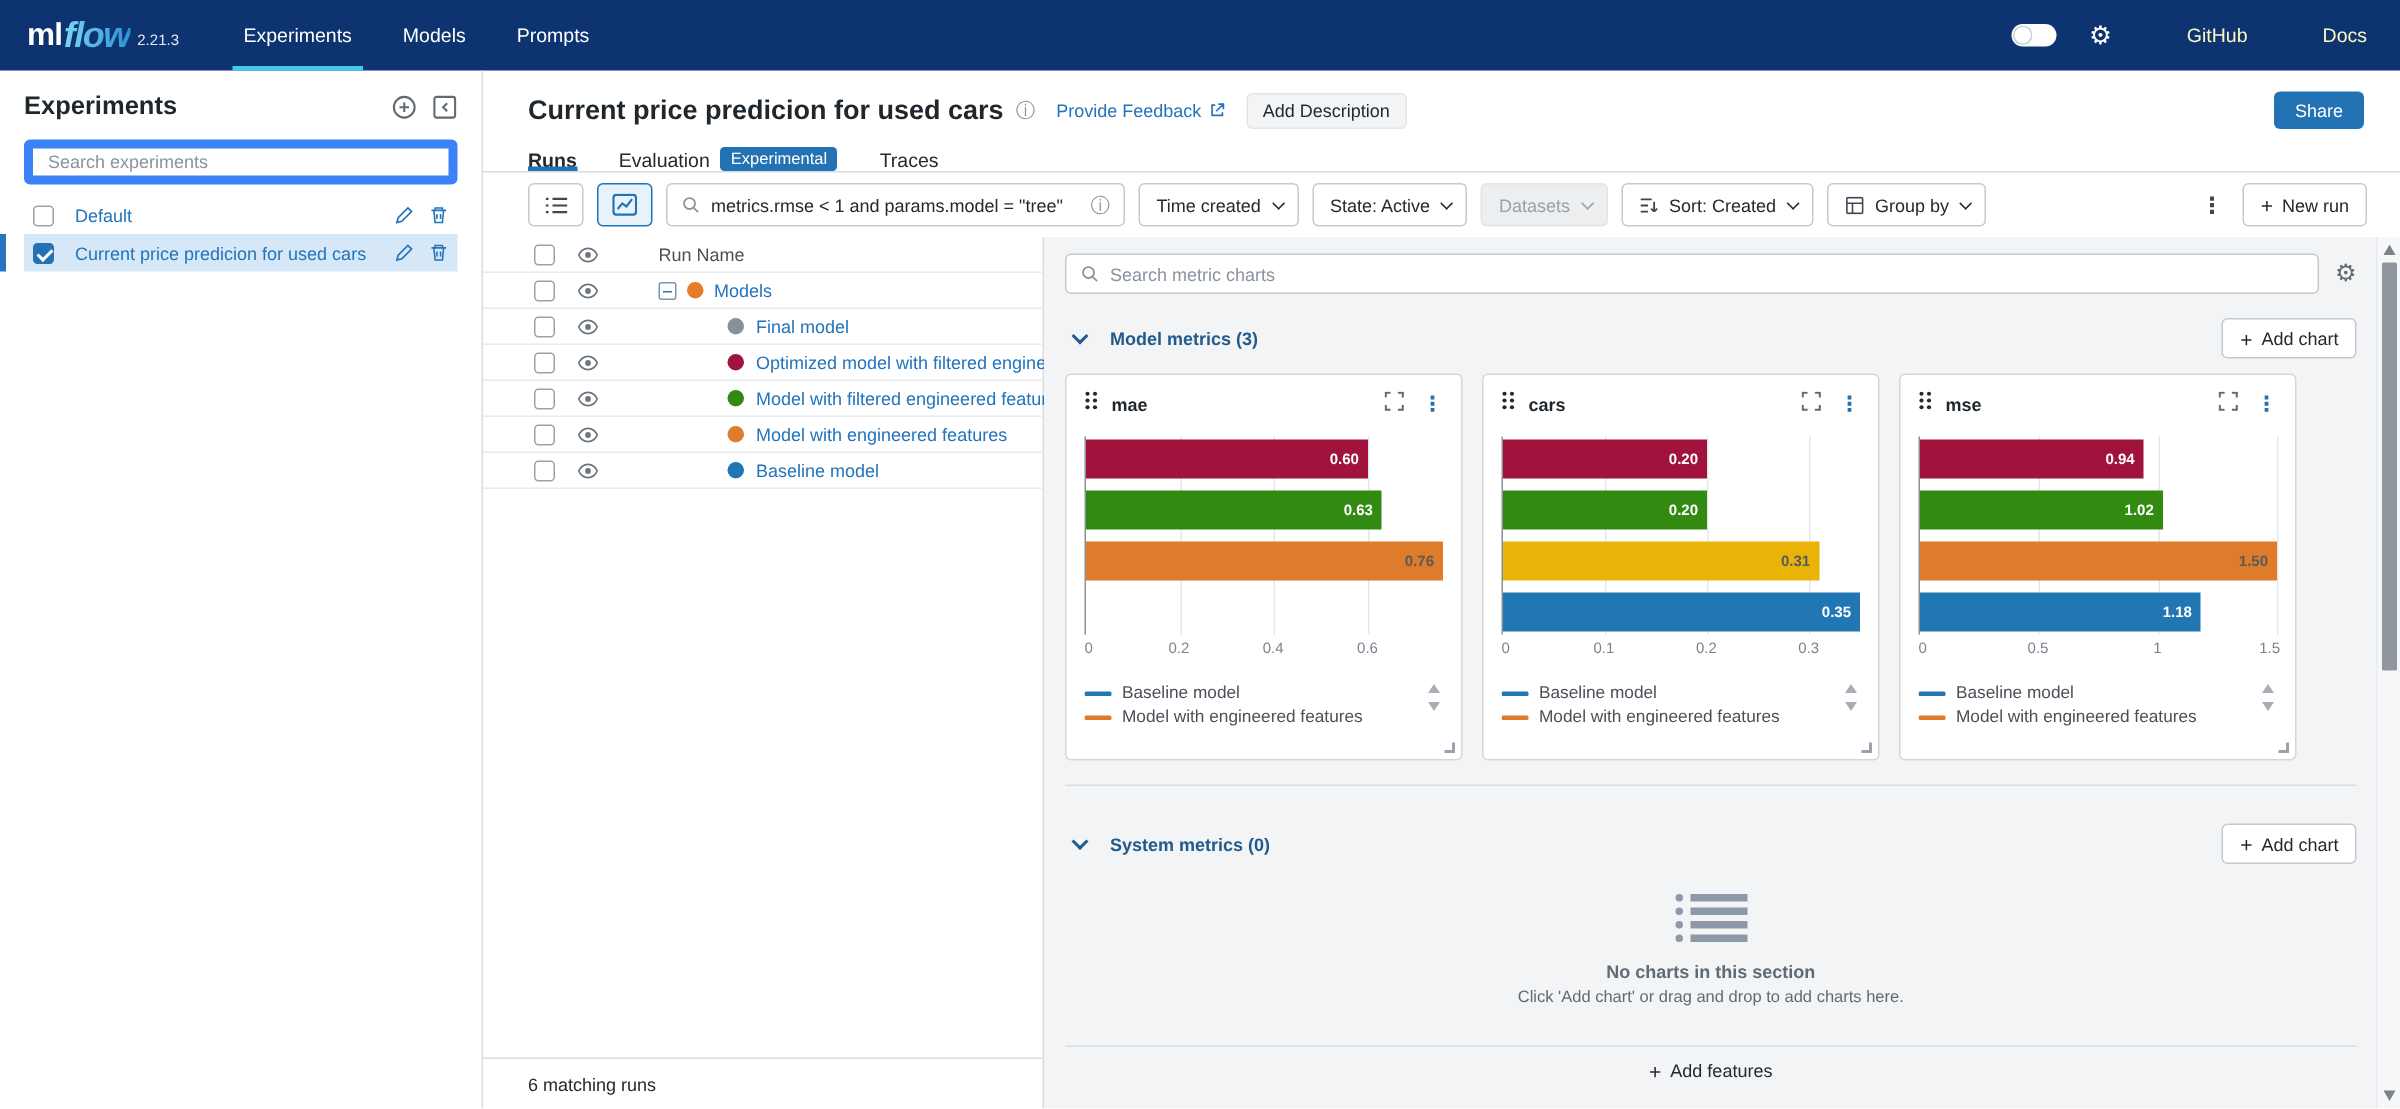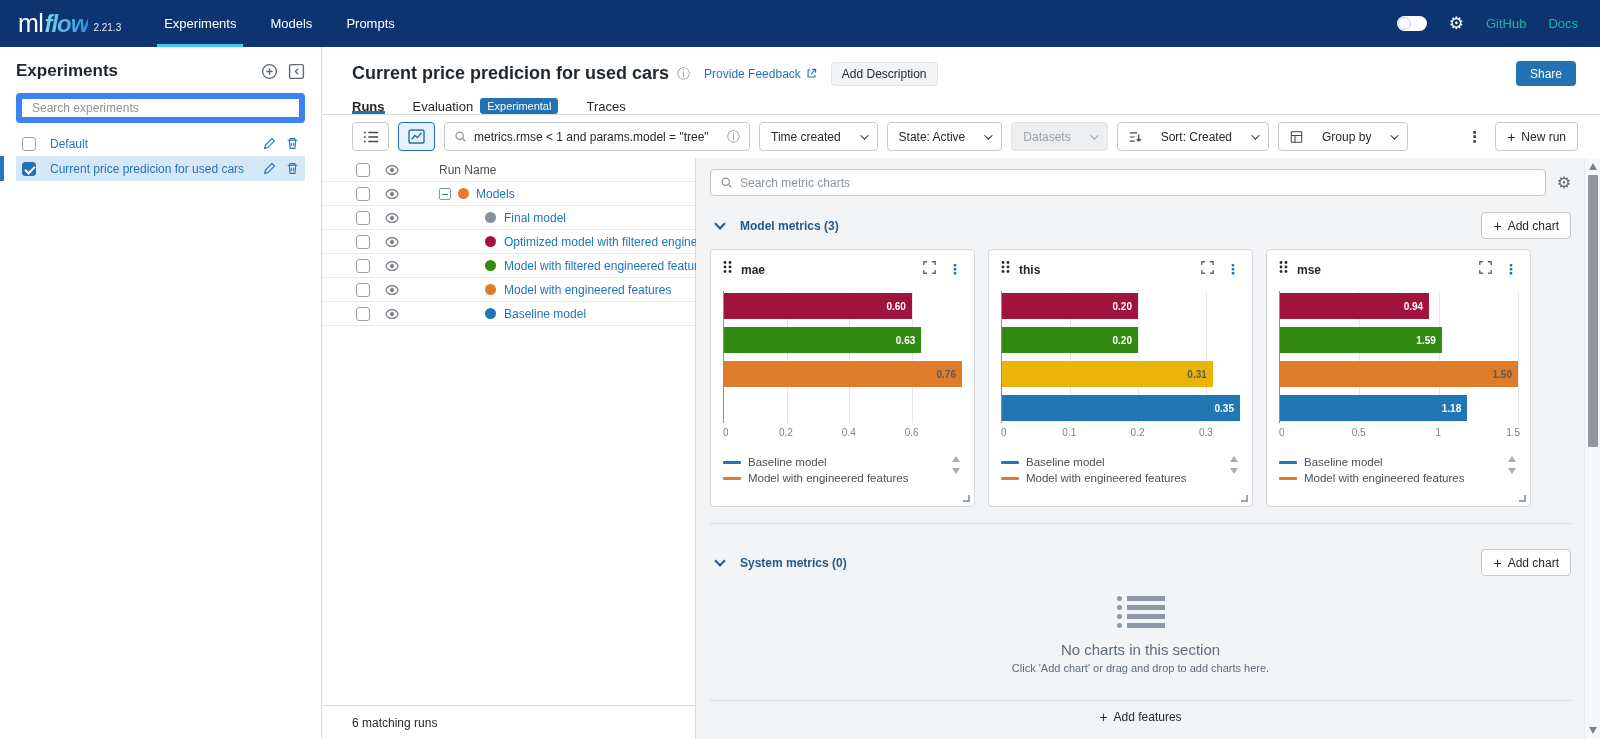--- a/index.html
+++ b/index.html
@@ -2,32 +2,32 @@
 <html><head>
 <meta charset="utf-8">
 <style>
   * { box-sizing: border-box; margin: 0; padding: 0; }
   html,body { width:1600px; height:739px; overflow:hidden; }
   body { font-family:"Liberation Sans","DejaVu Sans",sans-serif; font-size:12px; color:#24292E; background:#fff; }
 
   
   .navbar { height:47px; background:#0D3470; display:flex; align-items:stretch; color:#fff; }
   .logo { display:flex; align-items:center; padding:0 26px 0 18px; }
-  .logo-ml { font-size:25px; font-weight:400; color:#fff; letter-spacing:-0.5px; }
+  .logo-ml { font-size:21px; font-weight:700; color:#fff; letter-spacing:-0.5px; }
   .logo-flow { font-size:24px; font-style:italic; font-weight:700; color:#4FBDE8; letter-spacing:-1px; margin-left:1px;
                background:linear-gradient(90deg,#7ED5F2,#2D8FD9); -webkit-background-clip:text; background-clip:text; -webkit-text-fill-color:transparent; }
   .logo-ver { font-size:10px; color:#E6ECF5; margin-left:5px; margin-top:8px; }
   .nav-items { display:flex; }
   .nav-item { display:flex; align-items:center; padding:0 17px; font-size:13px; color:#fff; cursor:pointer; position:relative; }
   .nav-item.active::after { content:""; position:absolute; left:10px; right:10px; bottom:0; height:3px; background:#43C9ED; }
   .nav-right { margin-left:auto; display:flex; align-items:center; gap:22px; padding-right:22px; }
   .toggle { width:30px; height:15px; background:#fff; border-radius:8px; position:relative; cursor:pointer; }
   .toggle .knob { position:absolute; left:1px; top:1px; width:13px; height:13px; border-radius:50%; background:#fff; box-shadow:0 0 0 1px #C8D2DE inset; }
   .gear-nav { font-size:17px; color:#fff; cursor:pointer; line-height:1; }
-  .nav-link { font-size:13px; color:#14b8a6; cursor:pointer; }
+  .nav-link { font-size:13px; color:#fef9c3; cursor:pointer;margin-left:28px; }
 
   
   .layout { display:flex; height:692px; }
 
   
   .sidebar { width:322px; border-right:1px solid #D8DCE0; padding:14px 16px 0 16px; flex-shrink:0; }
   .sb-head { display:flex; align-items:center; }
   .sb-title { font-size:17px; font-weight:700; color:#1F272D; }
   .sb-icons { margin-left:auto; display:flex; gap:10px; }
   .icon-btn { cursor:pointer; display:flex; align-items:center; }
@@ -59,21 +59,21 @@
   .tab.active { font-weight:700; }
   .tab.active::after { content:""; position:absolute; left:0; right:0; bottom:0; height:3px; background:#2272B4; }
   .badge { background:#2272B4; color:#fff; font-size:11px; padding:2px 7px; border-radius:3px; }
 
   
   .toolbar { display:flex; align-items:center; padding:7px 22px 7px 30px; gap:9px; }
   .vbtn { width:37px; height:29px; border:1px solid #C4CAD0; border-radius:4px; background:#fff; display:flex; align-items:center; justify-content:center; cursor:pointer; }
   .vbtn.sel { border:1px solid #2272B4; background:#E7F2FB; }
   .tsearch { width:306px; height:29px; border:1px solid #C4CAD0; border-radius:4px; background:#fff; display:flex; align-items:center; padding:0 9px; gap:7px; }
   .tsearch input { border:none; outline:none; flex:1; font-size:12px; font-family:inherit; color:#24292E; background:transparent; }
-  .dd { height:29px; border:1px solid #C4CAD0; border-radius:4px; background:#fff; display:flex; align-items:center; padding:0 11px; gap:19px; font-size:12px; color:#24292E; cursor:pointer; white-space:nowrap; }
+  .dd { height:29px; border:1px solid #C4CAD0; border-radius:4px; background:#fff; display:flex; align-items:center; padding:0 11px; gap:7px; font-size:12px; color:#24292E; cursor:pointer; white-space:nowrap; }
   .dd.disabled { background:#ECEEF0; color:#98A1AB; border-color:#E1E4E8; cursor:default; }
   .chev { display:inline-block; width:6px; height:6px; border-right:1.5px solid currentColor; border-bottom:1.5px solid currentColor; transform:rotate(45deg) translateY(-2px); }
   .kebab { margin-left:auto; font-size:15px; font-weight:700; color:#3F4750; cursor:pointer; padding:0 4px; }
   .newrun { height:29px; border:1px solid #C4CAD0; border-radius:4px; background:#fff; display:flex; align-items:center; padding:0 11px; gap:6px; font-size:12px; cursor:pointer; }
   .plus { font-size:14px; font-weight:400; line-height:1; }
 
   
   .content { display:flex; flex:1; min-height:0; }
   .runs-col { width:374px; border-right:1px solid #D8DCE0; display:flex; flex-direction:column; flex-shrink:0; }
   .r-row { display:flex; align-items:center; height:24px; border-bottom:1px solid #E8EAED; padding-left:34px; }
@@ -121,21 +121,21 @@
   .tri-up { width:0; height:0; border-left:4px solid transparent; border-right:4px solid transparent; border-bottom:6px solid #A7AEB6; cursor:pointer; }
   .tri-down { width:0; height:0; border-left:4px solid transparent; border-right:4px solid transparent; border-top:6px solid #A7AEB6; cursor:pointer; }
   .resize-corner { position:absolute; right:4px; bottom:4px; width:7px; height:7px; border-right:2px solid #9AA3AD; border-bottom:2px solid #9AA3AD; cursor:nwse-resize; }
   .divider { border-top:1px solid #DADEE2; margin-top:16px; }
   .sysrow { margin-top:25px; }
   .empty { text-align:center; margin-top:14px; }
   .empty-icon { display:inline-flex; flex-direction:column; gap:4px; }
   .ei-row { display:flex; align-items:center; gap:5px; }
   .ei-dot { width:5px; height:5px; border-radius:50%; background:#8D99A7; }
   .ei-bar { width:38px; height:5px; background:#8D99A7; }
-  .empty-title { margin-top:13px; font-size:15px; font-weight:400; color:#5F6B78; }
+  .empty-title { margin-top:13px; font-size:12px; font-weight:700; color:#5F6B78; }
   .empty-sub { margin-top:4px; font-size:11px; color:#5F6B78; }
   .add-section { margin-top:26px; border-top:1px solid #DADEE2; padding:9px 0 0 0; display:flex; justify-content:center; align-items:center; gap:6px; font-size:12px; color:#24292E; cursor:pointer; }
 
   
   .vscroll { width:16px; background:#F6F7F8; border-left:1px solid #E8EAED; display:flex; flex-direction:column; align-items:center; flex-shrink:0; }
   .vs-arrow-up { margin-top:5px; width:0; height:0; border-left:4px solid transparent; border-right:4px solid transparent; border-bottom:7px solid #7C838B; cursor:pointer; }
   .vs-thumb { margin-top:5px; width:10px; height:272px; background:#8F969E; border-radius:1px; cursor:grab; }
   .vs-arrow-down { margin-top:auto; margin-bottom:5px; width:0; height:0; border-left:4px solid transparent; border-right:4px solid transparent; border-top:7px solid #7C838B; cursor:pointer; }
 </style>
 </head>
@@ -491,21 +491,21 @@
       <span><svg width="9" height="14" viewBox="0 0 9 14">
                     <g fill="#24292E">
                       <circle cx="2" cy="2.5" r="1.4"></circle>
                       <circle cx="7" cy="2.5" r="1.4"></circle>
                       <circle cx="2" cy="7" r="1.4"></circle>
                       <circle cx="7" cy="7" r="1.4"></circle>
                       <circle cx="2" cy="11.5" r="1.4"></circle>
                       <circle cx="7" cy="11.5" r="1.4"></circle>
                     </g>
                   </svg></span>
-      <span class="card-title">this</span>
+      <span class="card-title">cars</span>
       <span class="card-actions">
         <span><svg width="13" height="13" viewBox="0 0 16 16" fill="none" stroke="#5F6A72" stroke-width="1.7">
                       <path d="M1 5V1h4M11 1h4v4M15 11v4h-4M5 15H1v-4"></path>
                     </svg></span>
         <span class="card-kebab">⋮</span>
       </span>
     </div>
     <div class="plot">
                 <div class="gridline" style="left:28.571428571428577%"></div>
                 <div class="gridline" style="left:57.14285714285715%"></div>
@@ -568,21 +568,21 @@
       </span>
     </div>
     <div class="plot">
                 <div class="gridline" style="left:33.33333333333333%"></div>
                 <div class="gridline" style="left:66.66666666666666%"></div>
                 <div class="gridline" style="left:100%"></div>
                 <div class="bar" style="top:2px;width:62.66666666666666%;background:#A0133C">
        <span class="bar-label" style="color:#FFFFFF">0.94</span>
                 </div>
                 <div class="bar" style="top:36px;width:68%;background:#338A12">
-       <span class="bar-label" style="color:#FFFFFF">1.59</span>
+       <span class="bar-label" style="color:#FFFFFF">1.02</span>
                 </div>
                 <div class="bar" style="top:70px;width:100%;background:#DE7C2B">
        <span class="bar-label" style="color:#5A5A5A">1.50</span>
                 </div>
                 <div class="bar" style="top:104px;width:78.66666666666666%;background:#2077B4">
        <span class="bar-label" style="color:#FFFFFF">1.18</span>
                 </div>
               </div>
     <div class="axis">
                 <span class="tick first" style="left:0%">0</span>

